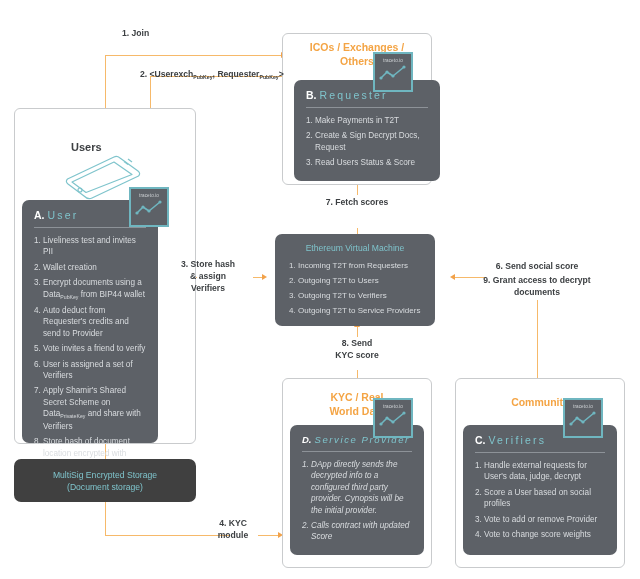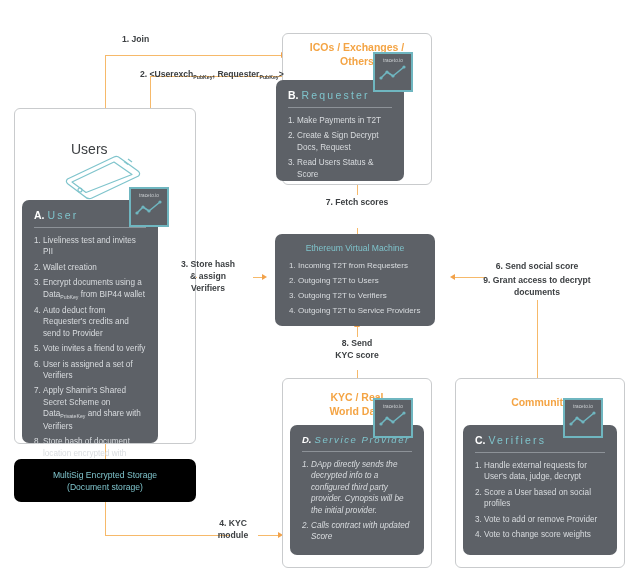--- a/index.html
+++ b/index.html
@@ -59,21 +59,21 @@
   .card ol li{
     display:flex;
     margin-bottom:4px;
   }
   .card ol li .num{ width:9px; flex:none; }
   .card ol li .txt{ flex:1; }
   sub{ font-size:5.2px; vertical-align:baseline; position:relative; top:2px; letter-spacing:0; }
 
   .plain-card{
     position:absolute;
-    background:#000000;
+    background:#404040;
     border-radius:7px;
     color:#7fc4cc;
     font-size:8.6px;
     line-height:12px;
     text-align:center;
     display:flex; flex-direction:column;
     align-items:center; justify-content:center;
   }
   .evm-title{
     color:#7fc4cc; font-size:8.6px; text-align:center;
@@ -109,21 +109,21 @@
     border:2px solid #6fb6c0;
     display:flex; flex-direction:column;
     align-items:center; justify-content:flex-start;
     padding-top:4px;
   }
   .badge .bt{ font-size:4.6px; color:#cfd3d6; letter-spacing:.1px; }
   .badge svg{ margin-top:1px; }
 
   .users-label{
     position:absolute;
-    font-size:14px; font-weight:normal; color:#3d4043;
+    font-size:11px; font-weight:bold; color:#3d4043;
   }
   .phone{ position:absolute; }
 </style>
 </head>
 <body>
 
 <div id="stage">
 
   <div class="ln lnv" style="left:105px; top:55px; height:200px;"></div>
   <div class="ln lnh" style="left:105px; top:55px; width:176px;"></div>
@@ -230,21 +230,21 @@
     <div class="bt">traceto.io</div>
     <svg width="30" height="18" viewBox="0 0 30 18">
       <polyline points="3,14 9,8 15,12 26,3" fill="none" stroke="#6fb6c0" stroke-width="1.6" stroke-linecap="round" stroke-linejoin="round"></polyline>
       <circle cx="3" cy="14" r="1.6" fill="#6fb6c0"></circle>
       <circle cx="9" cy="8" r="1.6" fill="#6fb6c0"></circle>
       <circle cx="15" cy="12" r="1.6" fill="#6fb6c0"></circle>
       <circle cx="26" cy="3" r="1.6" fill="#6fb6c0"></circle>
     </svg>
   </div>
 
-  <div class="card" style="left:276px; top:80px; width:128px; height:101px;">
+  <div class="card" style="left:294px; top:80px; width:146px; height:101px;">
     <div class="card-head">
       <span class="letter">B.</span><span class="title">Requester</span>
     </div>
     <div class="rule"></div>
     <ol>
         <li>
           <span class="num">1.</span>
           <span class="txt">Make Payments in T2T</span>
         </li>
         <li>
@@ -350,21 +350,21 @@
       <circle cx="15" cy="12" r="1.6" fill="#6fb6c0"></circle>
         <circle cx="26" cy="3" r="1.6" fill="#6fb6c0"></circle>
     </svg>
   </div>
 
   <div class="plain-card" style="left:14px; top:459px; width:182px; height:43px;">
     <div>MultiSig Encrypted Storage</div>
     <div>(Document storage)</div>
   </div>
 
-  <div class="step-label left" style="left:122px; top:33px;">1. Join</div>
+  <div class="step-label left" style="left:122px; top:27px;">1. Join</div>
   <div class="step-label left" style="left:140px; top:68px;">2. &lt;Userexch<sub>PubKey</sub>, Requester<sub>PubKey</sub>&gt;</div>
 
   <div class="step-label" style="left:177px; top:258px; width:62px;">
     <span>3. Store hash</span><br>
     <span>&amp; assign</span><br>
     <span>Verifiers</span>
   </div>
 
   <div class="step-label" style="left:208px; top:517px; width:50px;">
     <span>4. KYC</span><br>

